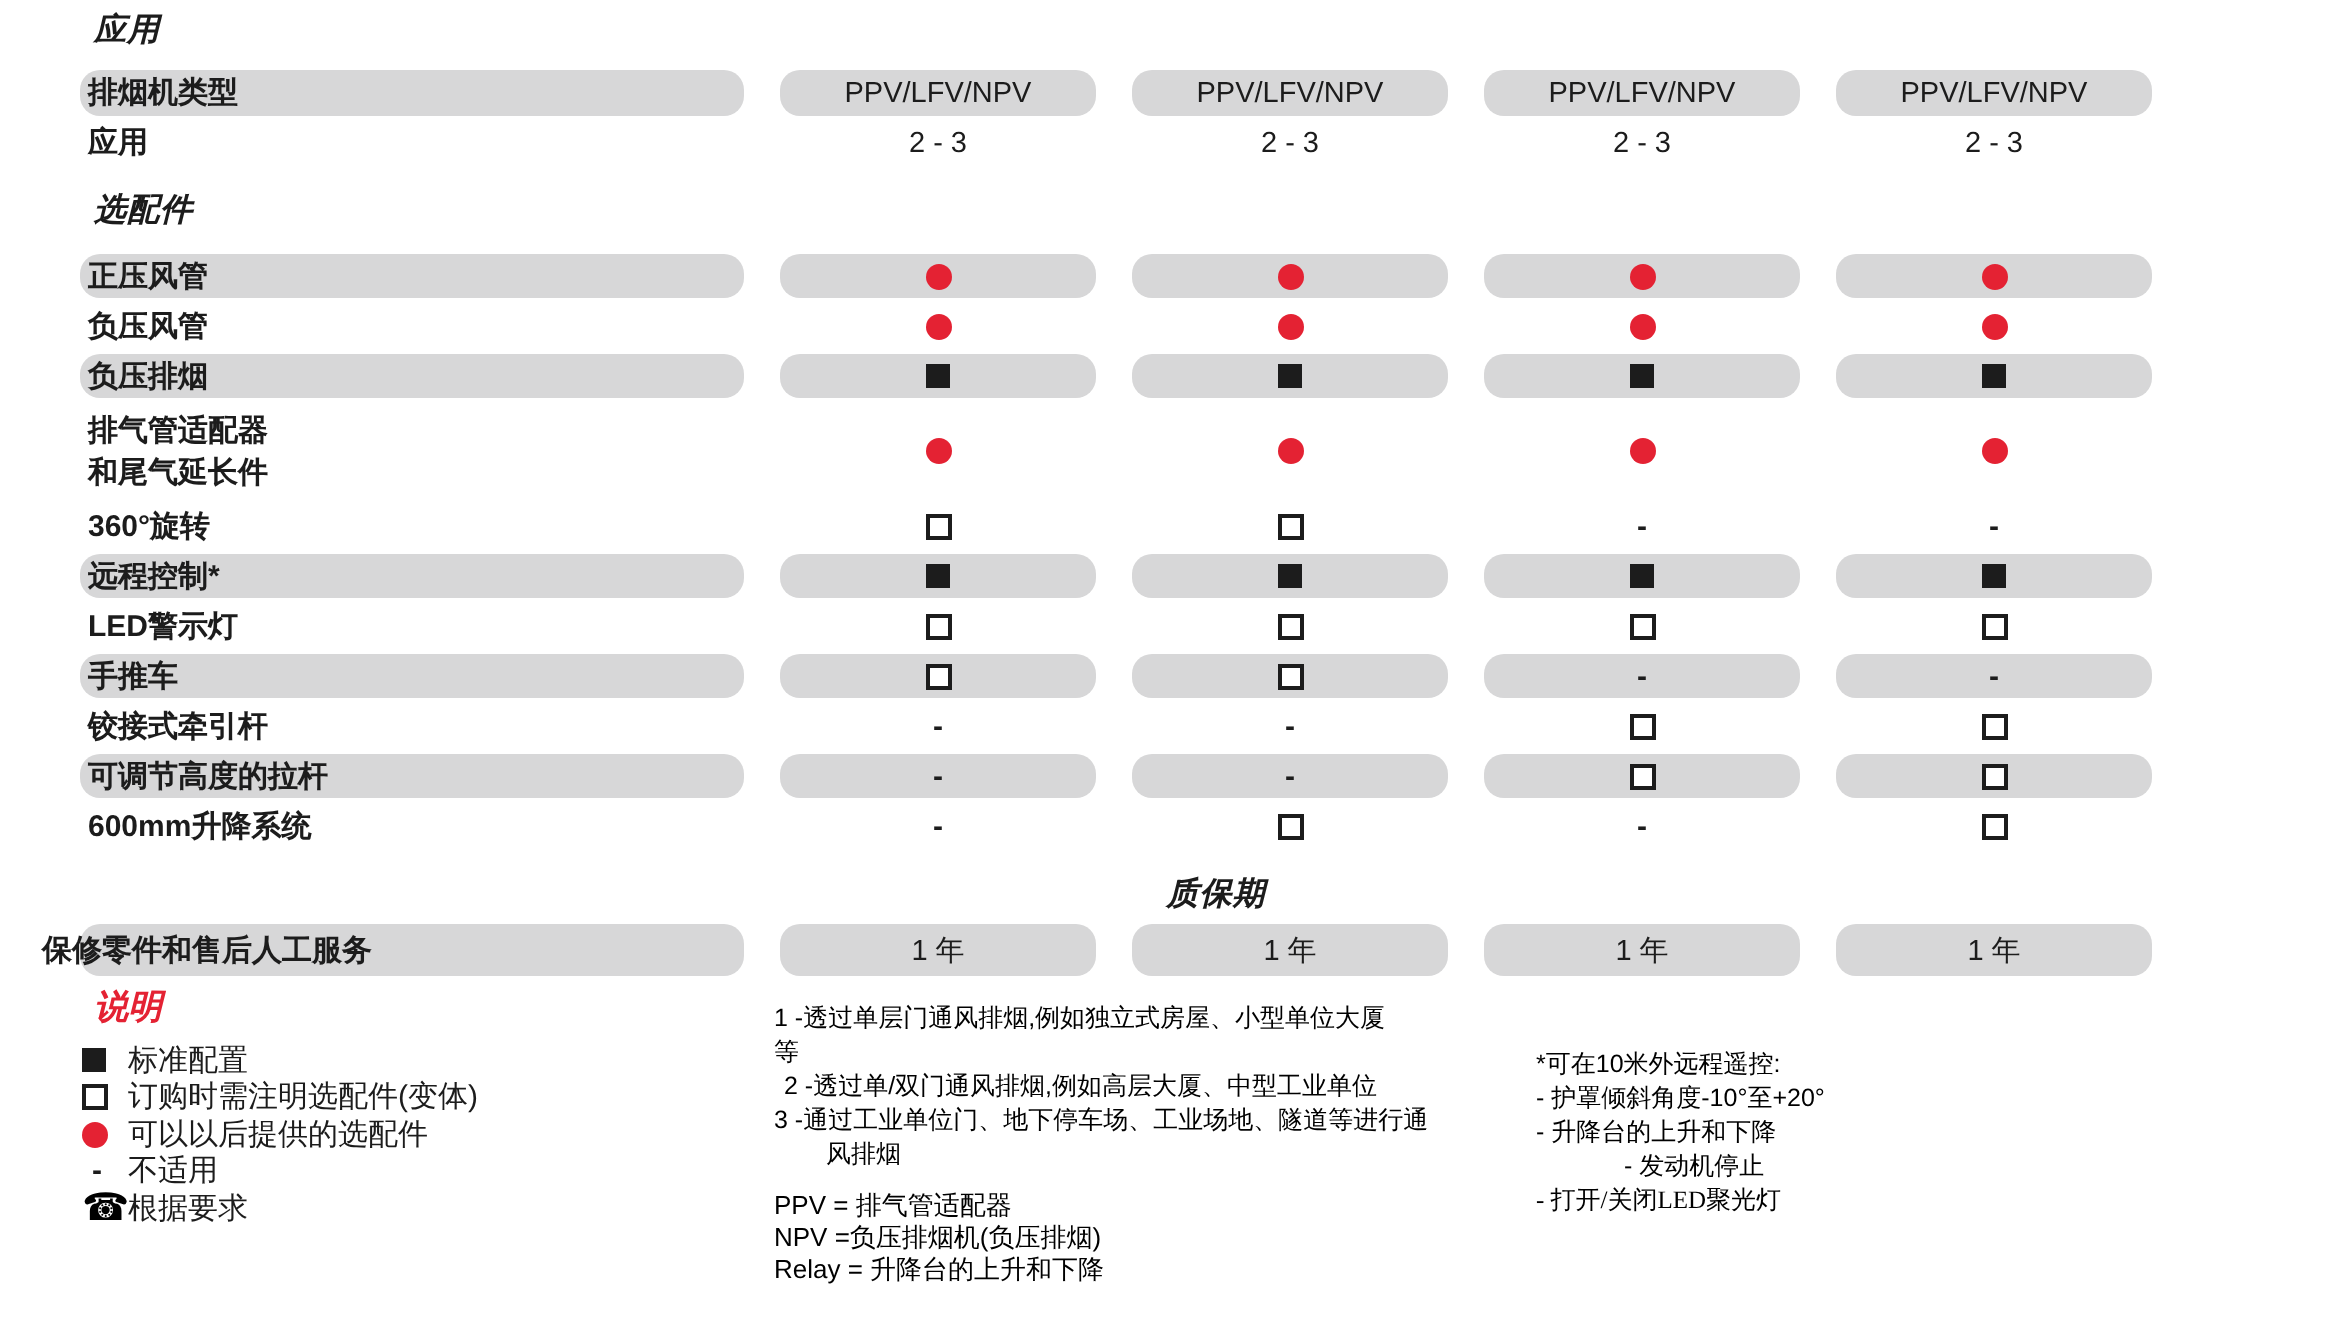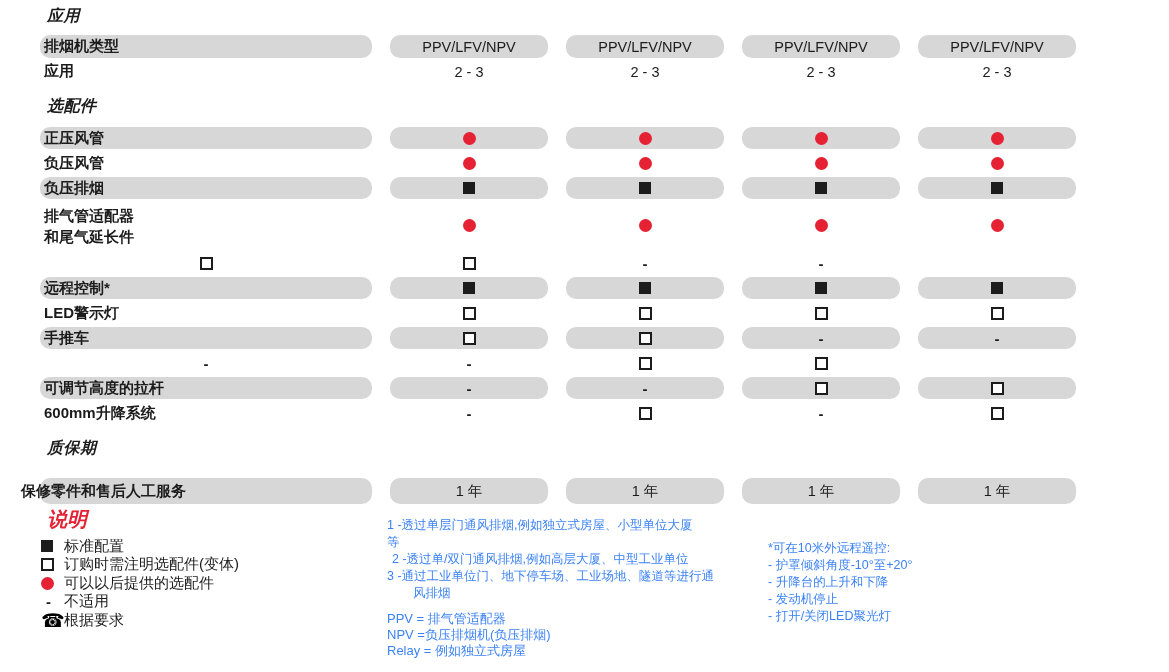--- a/index.html
+++ b/index.html
@@ -14,21 +14,21 @@
     font-family:"Liberation Sans","DejaVu Sans",sans-serif;
     color:var(--ink);
   }
   .page{padding:6px 0 0 40px;position:relative;width:1169px;height:672px;}
 
   .section-title{
     font-style:italic;font-weight:bold;font-size:16px;
     margin:0 0 9px 7px;letter-spacing:.5px;height:20px;line-height:20px;
   }
   .section-title.opt{margin-top:13px;margin-bottom:11px;}
-  .section-title.war{margin-top:14px;margin-bottom:20px;}
+  .section-title.war{margin-top:14px;margin-bottom:4px;text-align:center;}
 
   .trow{
     display:grid;
     grid-template-columns:332px 158px 158px 158px 158px;
     column-gap:18px;
     height:22px;margin-bottom:3px;
   }
   .trow.hdr{height:23px;margin-bottom:2px;}
   .trow.tall{height:47px;}
   .trow.warrow{height:26px;}
@@ -42,28 +42,28 @@
   .sym{display:inline-block;}
   .sym-standard{width:12px;height:12px;background:var(--ink);}
   .sym-variant{width:13px;height:13px;border:2.5px solid var(--ink);background:#fff;}
   .sym-later{width:13px;height:13px;border-radius:50%;background:var(--accent-red);}
   .sym-na{font-weight:bold;font-size:15px;line-height:1;}
   .sym-phone{font-size:19px;line-height:1;color:#000;}
 
   .bottom{position:relative;height:155px;}
   .legend{position:absolute;left:0;top:3px;}
   .legend-title{
-    color:var(--accent-red);font-style:italic;font-weight:bold;font-size:20px;
+    color:var(--accent-red);font-style:italic;font-weight:bold;font-size:17px;
     margin:0 0 8px 7px;height:19px;line-height:19px;
   }
   .legend-item{display:flex;align-items:center;height:18.5px;font-size:15px;}
   .legend-item .symwrap{width:24px;display:flex;justify-content:flex-start;padding-left:1px;align-items:center;}
   .legend-item.na-item .symwrap{padding-left:6px;}
 
-  .notes{position:absolute;font-size:12.5px;line-height:17px;color:#3b82f6;}
+  .notes{position:absolute;font-size:12.5px;line-height:17px;color:#000000;}
   .notes-app{left:347px;top:10px;width:400px;}
   .notes-abbr{left:347px;top:104px;line-height:16px;font-size:13px;}
   .notes-remote{left:728px;top:33px;}
 </style>
 </head>
 <body>
 
 <div class="page">
 
   <div class="section-title">应用</div>
@@ -155,20 +155,23 @@
           <span class="sym sym-later"></span>
         </div>
         <div class="cell val">
           <span class="sym sym-later"></span>
         </div>
         <div class="cell val">
           <span class="sym sym-later"></span>
         </div>
       </div>
       <div class="trow ">
+        <div class="cell label">
+          <span>360°旋转</span>
+        </div>
         <div class="cell val">
           <span class="sym sym-variant"></span>
         </div>
         <div class="cell val">
           <span class="sym sym-variant"></span>
         </div>
         <div class="cell val">
           <span class="sym sym-na">-</span>
         </div>
         <div class="cell val">
@@ -220,20 +223,23 @@
           <span class="sym sym-variant"></span>
         </div>
         <div class="cell val shaded">
           <span class="sym sym-na">-</span>
         </div>
         <div class="cell val shaded">
           <span class="sym sym-na">-</span>
         </div>
       </div>
       <div class="trow ">
+        <div class="cell label">
+          <span>铰接式牵引杆</span>
+        </div>
         <div class="cell val">
           <span class="sym sym-na">-</span>
         </div>
         <div class="cell val">
           <span class="sym sym-na">-</span>
         </div>
         <div class="cell val">
           <span class="sym sym-variant"></span>
         </div>
         <div class="cell val">
@@ -328,24 +334,24 @@
     <div class="notes notes-app" id="notes-app">
         <div class="nline" style="padding-left: 0px;">1 -透过单层门通风排烟,例如独立式房屋、小型单位大厦</div>
         <div class="nline" style="padding-left: 0px;">等</div>
         <div class="nline" style="padding-left: 5px;">2 -透过单/双门通风排烟,例如高层大厦、中型工业单位</div>
         <div class="nline" style="padding-left: 0px;">3 -通过工业单位门、地下停车场、工业场地、隧道等进行通</div>
         <div class="nline" style="padding-left: 26px;">风排烟</div>
       </div>
     <div class="notes notes-abbr" id="notes-abbr">
         <div class="nline" style="padding-left: 0px;">PPV = 排气管适配器</div>
         <div class="nline" style="padding-left: 0px;">NPV =负压排烟机(负压排烟)</div>
-        <div class="nline" style="padding-left: 0px;">Relay = 例如独立式房屋</div>
+        <div class="nline" style="padding-left: 0px;">Relay = 升降台的上升和下降</div>
       </div>
     <div class="notes notes-remote" id="notes-remote">
         <div class="nline" style="padding-left: 0px;">*可在10米外远程遥控:</div>
         <div class="nline" style="padding-left: 0px;">- 护罩倾斜角度-10°至+20°</div>
         <div class="nline" style="padding-left: 0px;">- 升降台的上升和下降</div>
-        <div class="nline" style="padding-left: 0px;">- 发动机停止</div>
-        <div class="nline" style="padding-left: 0px;">- 打开/关闭LED聚光灯</div>
+        <div class="nline" style="padding-left: 0px; margin-left: 44px;">- 发动机停止</div>
+        <div class="nline" style="padding-left: 0px; font-family: Liberation Serif, serif;">- 打开/关闭LED聚光灯</div>
       </div>
   </div>
 
 </div>
 
 </body></html>

